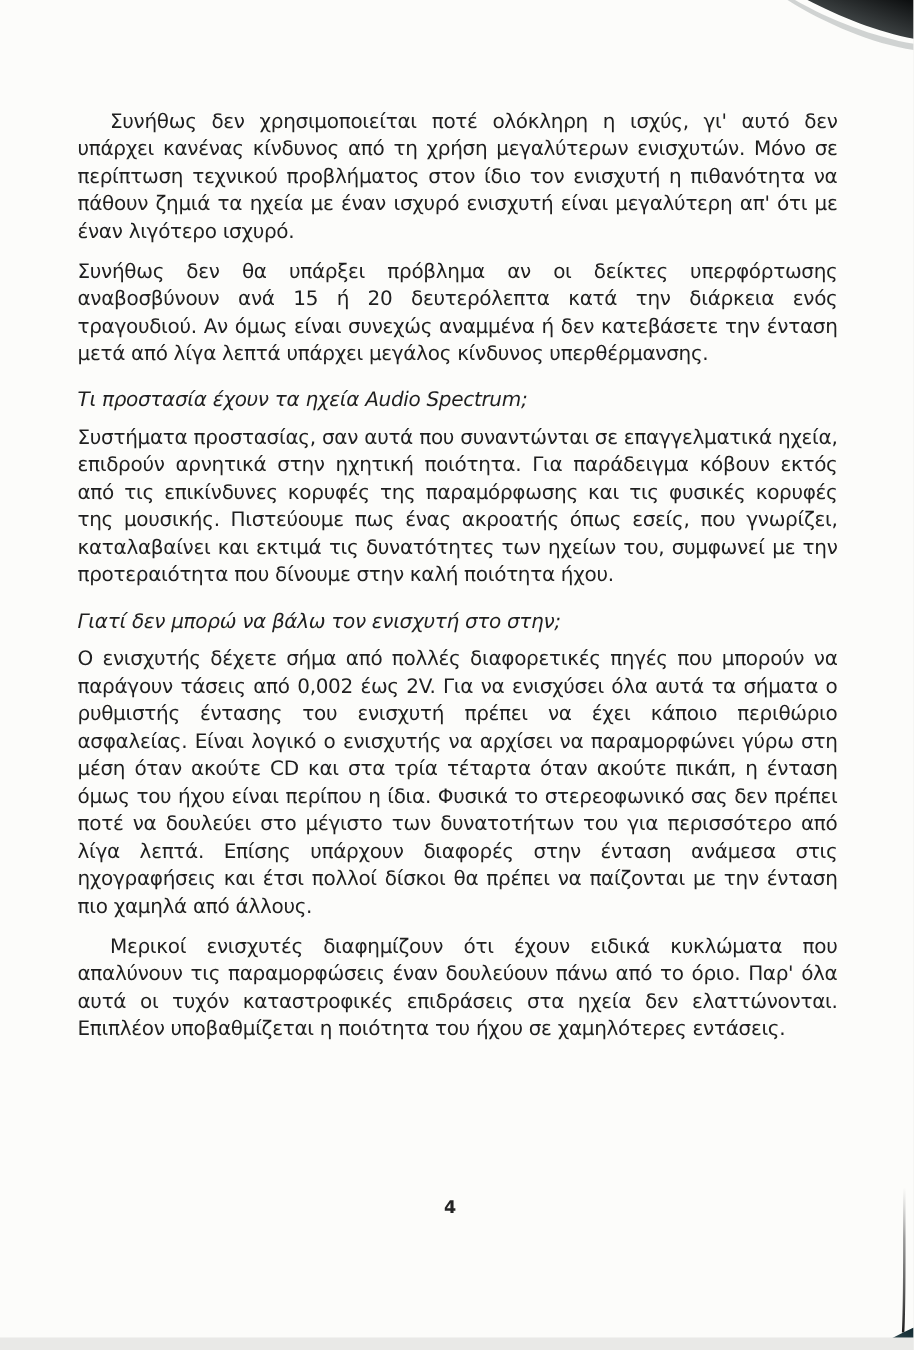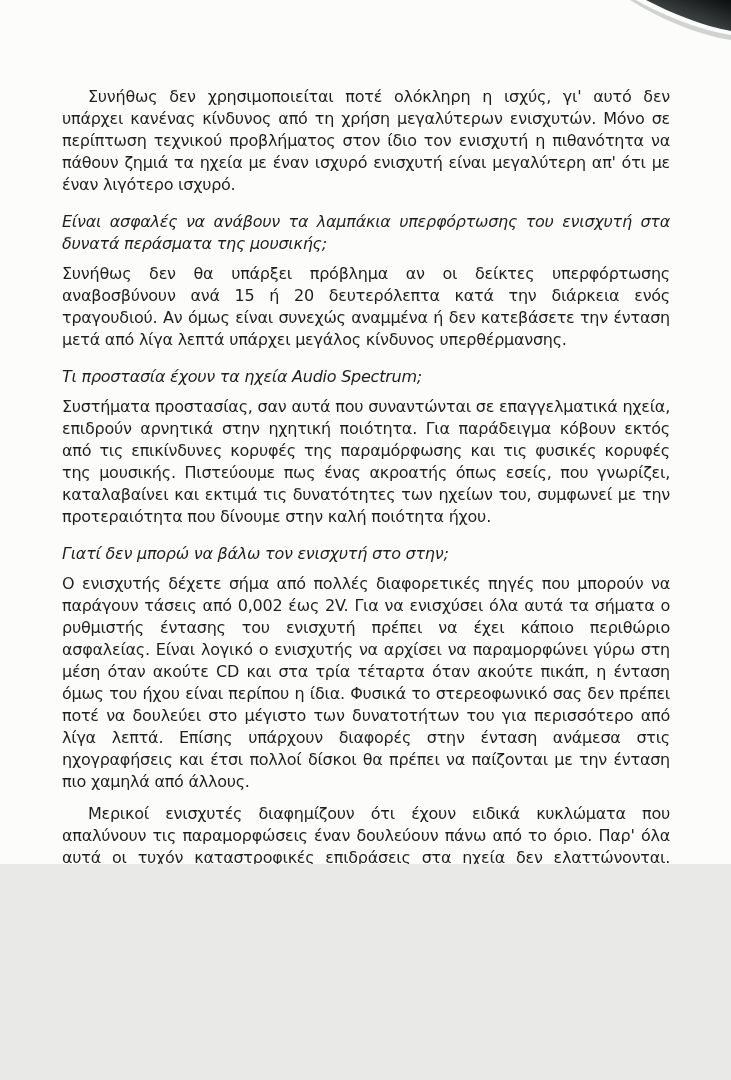--- a/index.html
+++ b/index.html
@@ -7,21 +7,21 @@
     --ink:#1f1f1f;
   }
   html,body{margin:0;padding:0;}
   body{
     width:731px;height:1080px;
     background:#e9e9e7;
     font-family:"DejaVu Sans", sans-serif;
   }
   .page{
     position:relative;
-    width:731px;height:864px;
+    width:731px;height:1070px;
     background:var(--paper);
     overflow:hidden;
   }
   .text-col{
     position:absolute;
     left:62px;top:86px;width:608px;
     color:var(--ink);
     font-size:16px;
     line-height:22px;
     letter-spacing:-0.25px;
@@ -48,21 +48,20 @@
     pointer-events:none;
   }
 </style>
 </head>
 <body>
 
 <div class="page">
 
   <main class="text-col">
       <p class="p-indent">Συνήθως δεν χρησιμοποιείται ποτέ ολόκληρη η ισχύς, γι' αυτό δεν υπάρχει κανένας κίνδυνος από τη χρήση μεγαλύτερων ενισχυτών. Μόνο σε περίπτωση τεχνικού προβλήματος στον ίδιο τον ενισχυτή η πιθανότητα να πάθουν ζημιά τα ηχεία με έναν ισχυρό ενισχυτή είναι μεγαλύτερη απ' ότι με έναν λιγότερο ισχυρό.</p>
-      <p class="heading">Είναι ασφαλές να ανάβουν τα λαμπάκια υπερφόρτωσης του ενισχυτή στα δυνατά περάσματα της μουσικής;</p>
       <p class="p">Συνήθως δεν θα υπάρξει πρόβλημα αν οι δείκτες υπερφόρτωσης αναβοσβύνουν ανά 15 ή 20 δευτερόλεπτα κατά την διάρκεια ενός τραγουδιού. Αν όμως είναι συνεχώς αναμμένα ή δεν κατεβάσετε την ένταση μετά από λίγα λεπτά υπάρχει μεγάλος κίνδυνος υπερθέρμανσης.</p>
       <p class="heading">Τι προστασία έχουν τα ηχεία Audio Spectrum;</p>
       <p class="p">Συστήματα προστασίας, σαν αυτά που συναντώνται σε επαγγελματικά ηχεία, επιδρούν αρνητικά στην ηχητική ποιότητα. Για παράδειγμα κόβουν εκτός από τις επικίνδυνες κορυφές της παραμόρφωσης και τις φυσικές κορυφές της μουσικής. Πιστεύουμε πως ένας ακροατής όπως εσείς, που γνωρίζει, καταλαβαίνει και εκτιμά τις δυνατότητες των ηχείων του, συμφωνεί με την προτεραιότητα που δίνουμε στην καλή ποιότητα ήχου.</p>
       <p class="heading">Γιατί δεν μπορώ να βάλω τον ενισχυτή στο στην;</p>
       <p class="p">Ο ενισχυτής δέχετε σήμα από πολλές διαφορετικές πηγές που μπορούν να παράγουν τάσεις από 0,002 έως 2V. Για να ενισχύσει όλα αυτά τα σήματα ο ρυθμιστής έντασης του ενισχυτή πρέπει να έχει κάποιο περιθώριο ασφαλείας. Είναι λογικό ο ενισχυτής να αρχίσει να παραμορφώνει γύρω στη μέση όταν ακούτε CD και στα τρία τέταρτα όταν ακούτε πικάπ, η ένταση όμως του ήχου είναι περίπου η ίδια. Φυσικά το στερεοφωνικό σας δεν πρέπει ποτέ να δουλεύει στο μέγιστο των δυνατοτήτων του για περισσότερο από λίγα λεπτά. Επίσης υπάρχουν διαφορές στην ένταση ανάμεσα στις ηχογραφήσεις και έτσι πολλοί δίσκοι θα πρέπει να παίζονται με την ένταση πιο χαμηλά από άλλους.</p>
       <p class="p-indent">Μερικοί ενισχυτές διαφημίζουν ότι έχουν ειδικά κυκλώματα που απαλύνουν τις παραμορφώσεις έναν δουλεύουν πάνω από το όριο. Παρ' όλα αυτά οι τυχόν καταστροφικές επιδράσεις στα ηχεία δεν ελαττώνονται. Επιπλέον υποβαθμίζεται η ποιότητα του ήχου σε χαμηλότερες εντάσεις.</p>
     </main>
 
   <div class="page-number">4</div>
 

